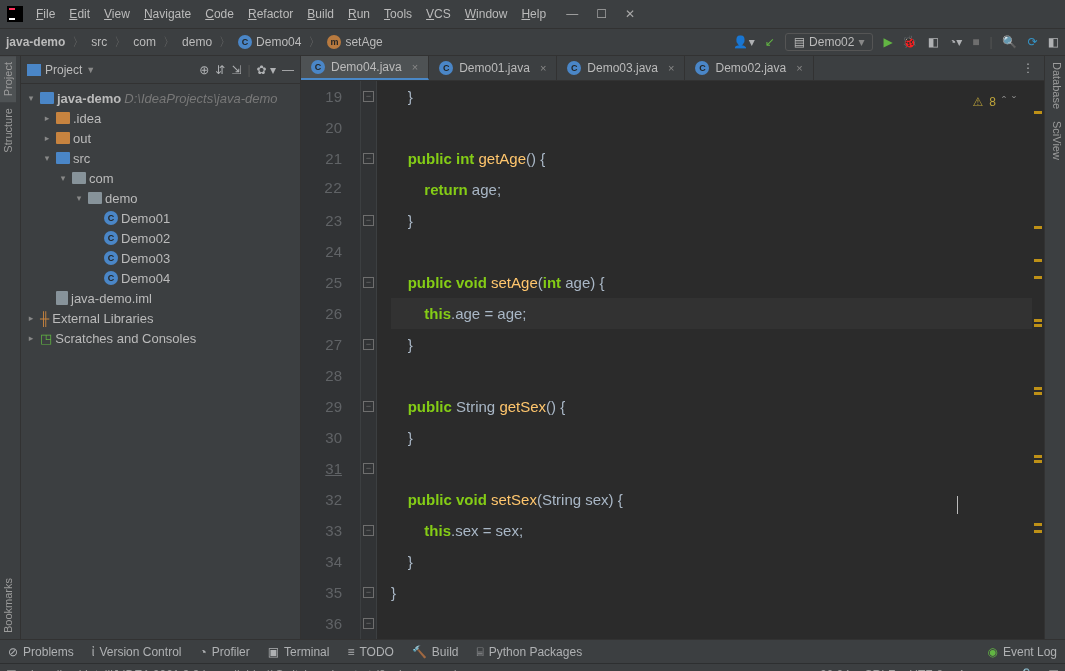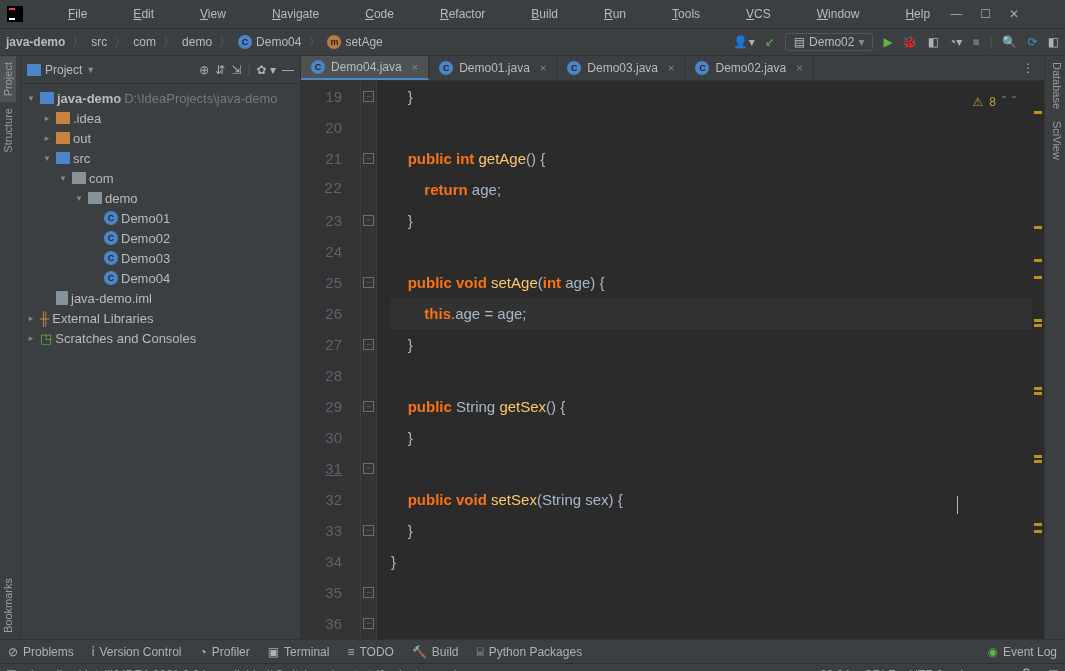--- a/index.html
+++ b/index.html
@@ -1,20 +1,20 @@
 <!DOCTYPE html>
 <html><head>
 <meta charset="utf-8">
 <style>
 * { margin:0; padding:0; box-sizing:border-box; font-family: "Segoe UI", Arial, sans-serif; }
 html,body { width:1065px; height:671px; background:#3c3f41; color:#bbbbbb; overflow:hidden; font-size:12px; }
 .titlebar { height:29px; background:#3c3f41; display:flex; align-items:center; border-bottom:1px solid #323232; }
 .titlebar .logo { width:22px; height:22px; margin:0 4px; display:flex; align-items:center; justify-content:center; }
 .titlebar .menus { display:flex; gap:2px; }
-.titlebar .menus span { padding:3px 6px; cursor:default;margin-left:32px; }
+.titlebar .menus span { padding:3px 6px; cursor:default; }
 .titlebar .menus span u { text-decoration:underline; }
 .titlebar .title { flex:1; text-align:center; color:#8c8c8c; }
 .titlebar .winbtns { display:flex; gap:18px; padding:0 14px; }
 .titlebar .winbtns span { color:#a9a9a9; }
 .navbar { height:27px; background:#3c3f41; display:flex; align-items:center; border-bottom:1px solid #323232; padding:0 6px; }
 .crumb { display:flex; align-items:center; gap:4px; }
 .crumb .sep { color:#6e6e6e; margin:0 3px; }
 .crumb .cl-icon { width:14px; height:14px; border-radius:50%; display:inline-flex; align-items:center; justify-content:center; font-size:9px; font-weight:bold; color:#232525; }
 .nav-actions { margin-left:auto; display:flex; align-items:center; gap:10px; }
 .nav-actions .rc { border:1px solid #555; padding:1px 8px; border-radius:3px; display:flex; align-items:center; gap:4px; }
@@ -32,35 +32,35 @@
 .tree .arrow { width:12px; color:#888; font-size:9px; text-align:center; }
 .tree .noarrow { width:12px; }
 .folder-icon { width:14px; height:12px; display:inline-block; position:relative; }
 .folder-icon.blue::before { content:""; position:absolute; inset:0; background:#4a86c7; border-radius:1px; }
 .folder-icon.orange::before { content:""; position:absolute; inset:0; background:#c7833f; border-radius:1px; }
 .folder-icon.gray::before { content:""; position:absolute; inset:0; background:#87939A; border-radius:1px; }
 .circ { width:14px; height:14px; border-radius:50%; display:inline-flex; align-items:center; justify-content:center; font-size:9px; font-weight:bold; }
 .circ.c { background:#4a86c7; color:#232525; }
 .file-icon { width:12px; height:14px; background:#87939A; display:inline-block; border-radius:1px; }
 .tree .label { white-space:nowrap; }
-.tree .dim { color:#787878; }
+.tree .dim { color:#787878;font-style:italic; }
 .editor-area { flex:1; display:flex; flex-direction:column; background:#2b2b2b; }
 .tabs { height:28px; background:#3c3f41; display:flex; align-items:stretch; border-bottom:1px solid #323232; }
 .tab { display:flex; align-items:center; gap:6px; padding:0 10px; border-right:1px solid #323232; cursor:default; }
 .tab.active { background:#4e5254; border-bottom:2px solid #4a88c7; }
 .tab .x { color:#888; margin-left:4px; font-size:11px; }
 .tabs .more { margin-left:auto; padding:0 10px; display:flex; align-items:center; color:#afb1b3; }
 .code-wrap { flex:1; display:flex; position:relative; }
 .gutter-nums { width:60px; background:#313335; text-align:right; color:#606366; font-family:"Consolas","Courier New",monospace; font-size:15px; line-height:31px; padding:0 18px 0 0; border-right:1px solid #3c3f41;}
 .foldcol { width:16px; background:#313335; border-right:1px solid #3c3f41; position:relative; }
 .fold { position:absolute; left:2px; width:11px; height:11px; border:1px solid #6e6e6e; color:#6e6e6e; font-size:9px; line-height:9px; text-align:center; }
 .code { flex:1; font-family:"Consolas","Courier New",monospace; font-size:15px; line-height:31px; padding-left:14px; color:#a9b7c6; position:relative; }
 .code .line { height:31px; white-space:pre; }
 .code .hl { background:#323232; }
-.kw { color:#f97316; font-weight:600;}
+.kw { color:#84cc16; font-weight:600;}
 .fn { color:#ffc66d; }
 .warn-badge { position:absolute; top:6px; right:16px; font-size:12px; color:#bfa53a; display:flex; align-items:center; gap:6px;}
 .warn-badge .tri { color:#bfa53a;}
 .caret { display:inline-block; width:1px; height:18px; background:#bbbbbb; vertical-align:middle; position:absolute; }
 .err-stripe { width:12px; background:#2b2b2b; }
 .err-stripe .m { width:8px; height:3px; margin:1px auto; }
 .bottom-tools { height:24px; background:#3c3f41; border-top:1px solid #323232; display:flex; align-items:center; padding:0 8px; gap:18px; }
 .bottom-tools .bt { display:flex; align-items:center; gap:5px; color:#afb1b3; }
 .bottom-tools .right { margin-left:auto; }
 .statusbar { height:22px; background:#3c3f41; border-top:1px solid #2d2f30; display:flex; align-items:center; padding:0 6px; gap:14px; font-size:12px; color:#9c9c9c;}
@@ -302,20 +302,21 @@
           <div class="line">    }</div>
           <div class="line"></div>
           <div class="line">    <span class="kw">public</span> <span class="kw">void</span> <span class="fn">setAge</span>(<span class="kw">int</span> age) {</div>
           <div class="line hl">        <span class="kw">this</span>.age = age;</div>
           <div class="line">    }</div>
           <div class="line"></div>
           <div class="line">    <span class="kw">public</span> String <span class="fn">getSex</span>() {</div>
           <div class="line">    }</div>
           <div class="line"></div>
           <div class="line">    <span class="kw">public</span> <span class="kw">void</span> <span class="fn">setSex</span>(String sex) {</div>
+          <div class="line">        <span class="kw">this</span>.sex = sex;</div>
           <div class="line">    }</div>
           <div class="line">}</div>
         </div>
       <div class="err-stripe">
         <div class="m" style="background:#be9117;margin-top:30px"></div>
         <div class="m" style="background:#be9117;margin-top:112px"></div>
         <div class="m" style="background:#be9117;margin-top:30px"></div>
         <div class="m" style="background:#be9117;margin-top:14px"></div>
         <div class="m" style="background:#be9117;margin-top:40px"></div>
         <div class="m" style="background:#be9117;margin-top:2px"></div>

